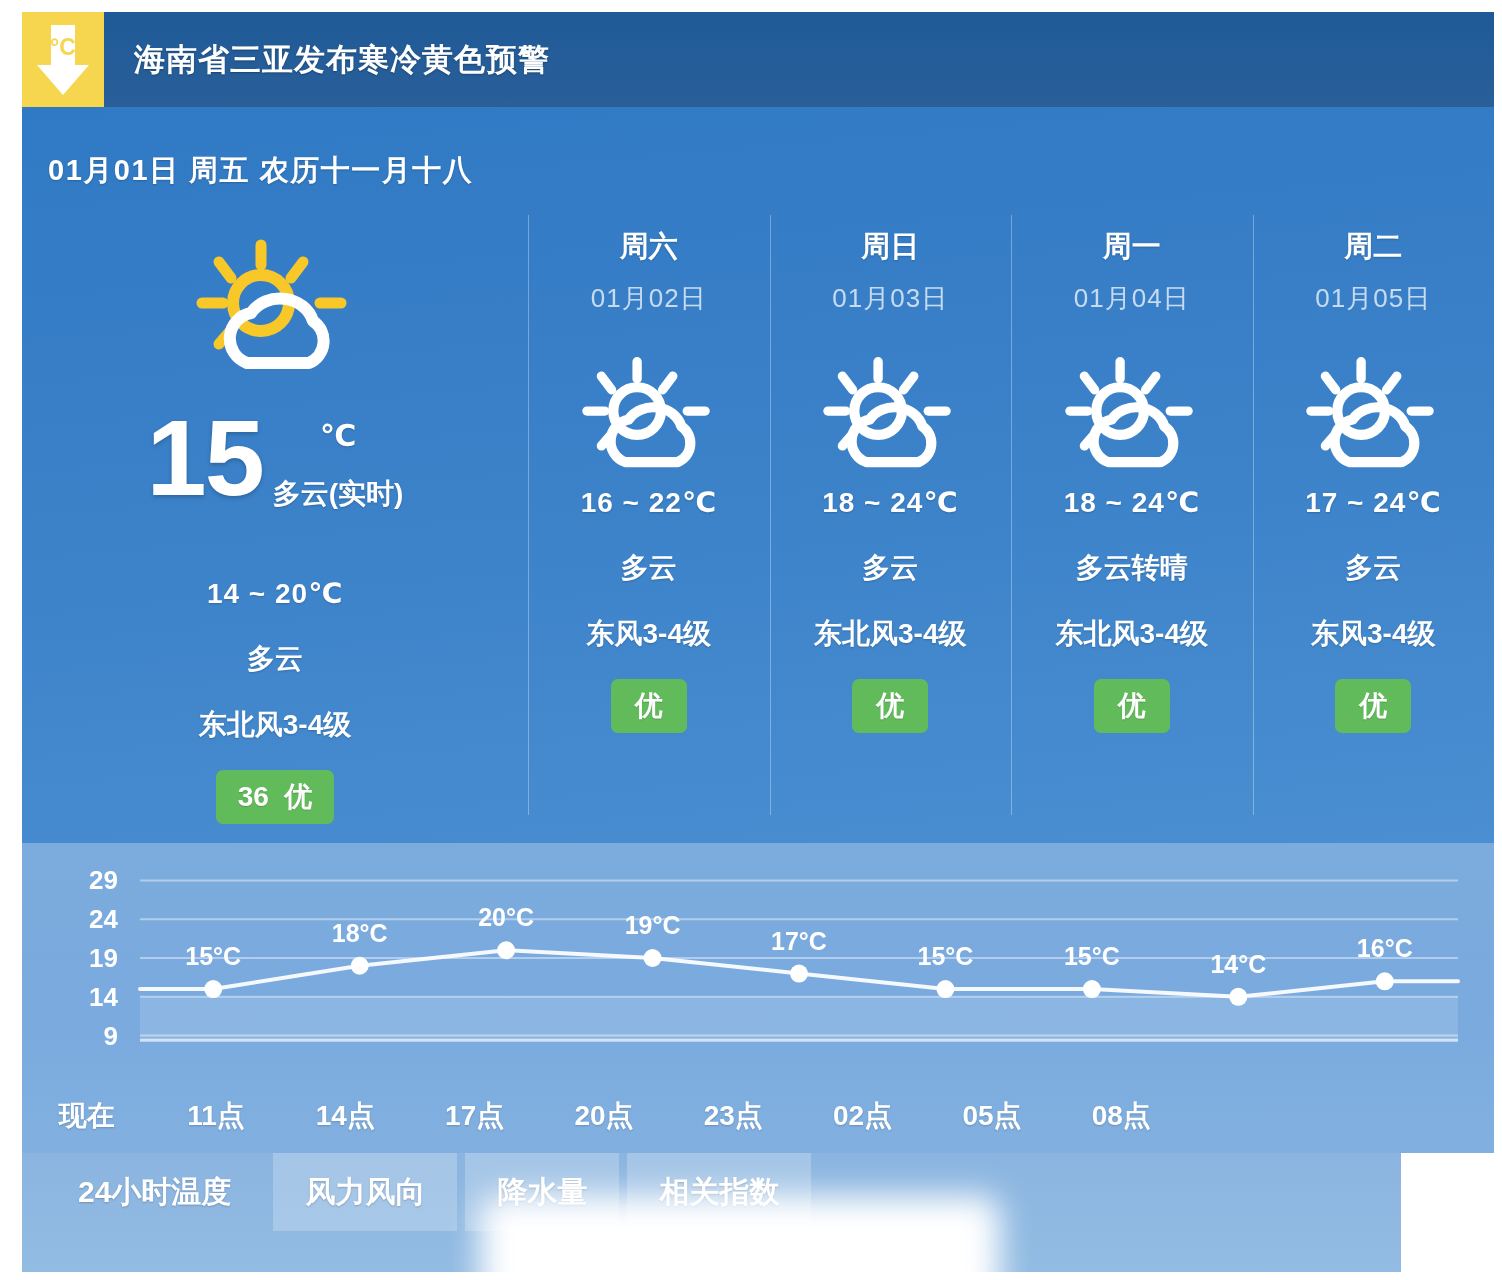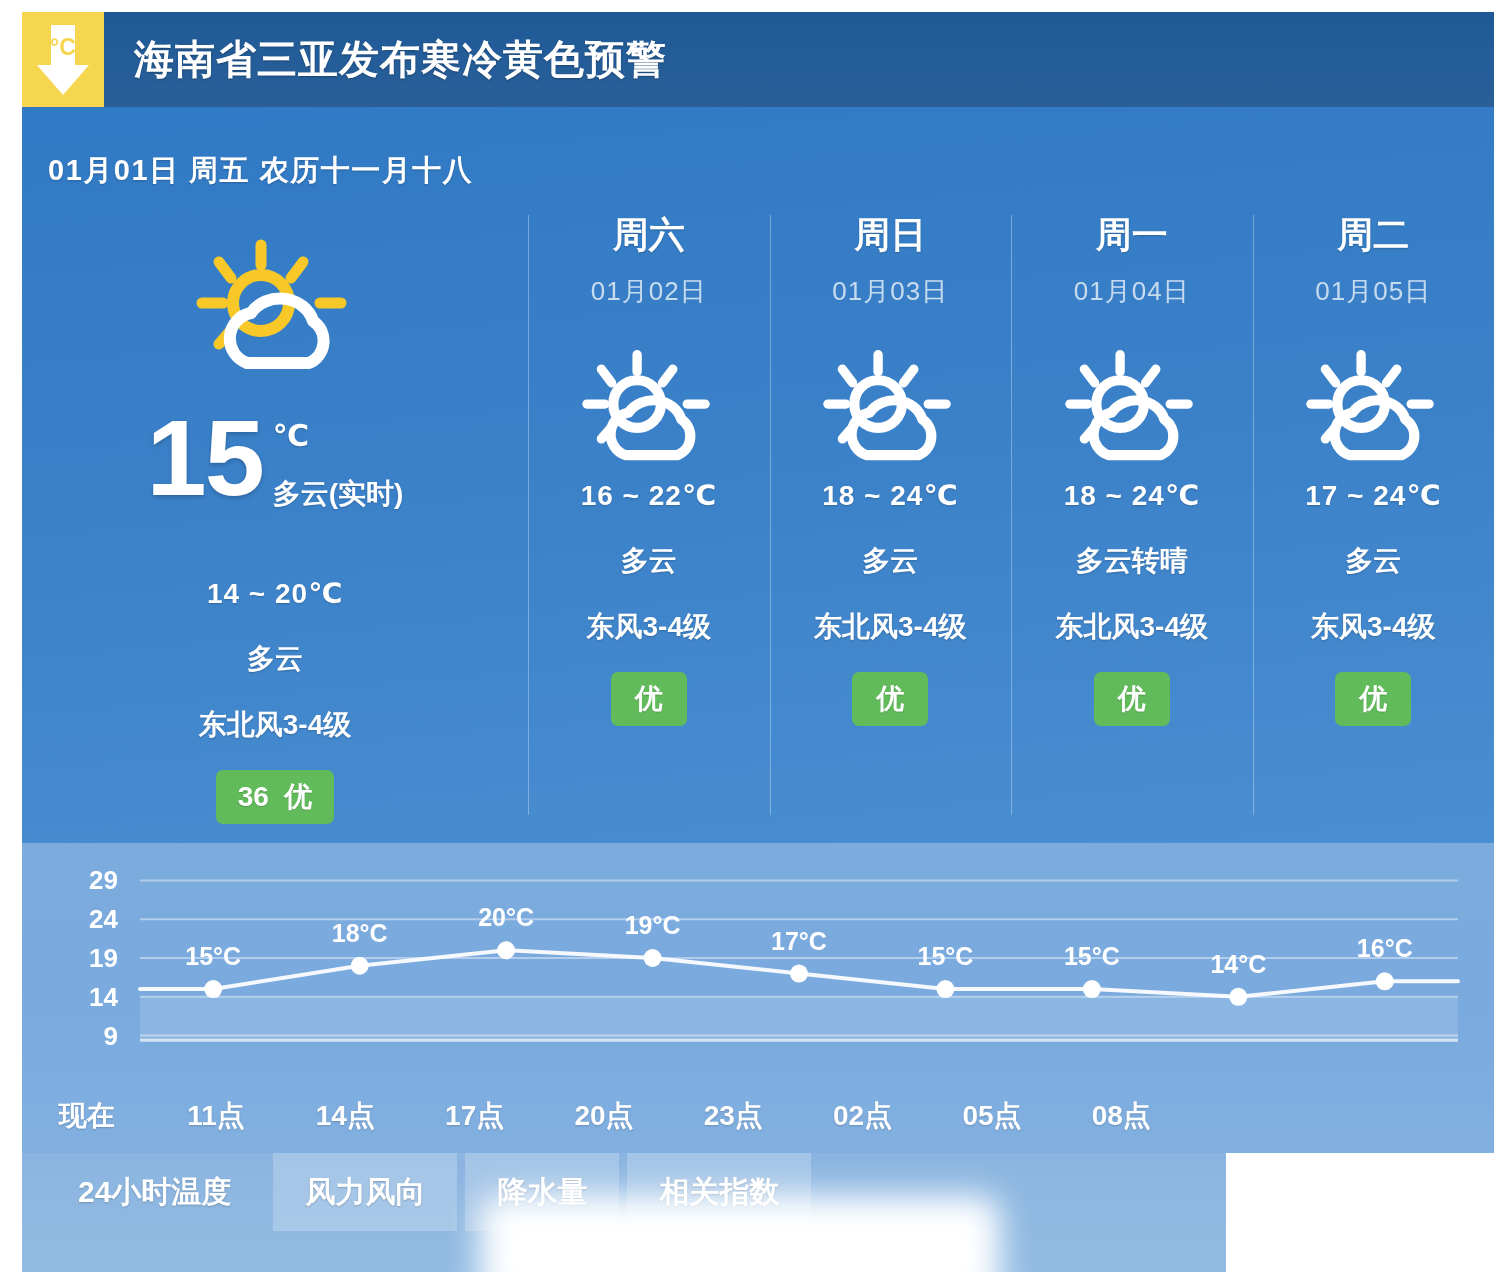--- a/index.html
+++ b/index.html
@@ -32,21 +32,21 @@
     position: relative;
   }
   .alert-arrow {
     position: absolute;
     left: 50%; top: 50%;
     transform: translate(-50%, -50%);
     width: 56px; height: 74px;
   }
   .alert-title {
     color: #ffffff;
-    font-size: 40px;
+    font-size: 31px;
     font-weight: bold;
     letter-spacing: 1px;
     margin-left: 30px;
     text-shadow: 0 1px 2px rgba(0,0,0,0.28);
   }
 
   
   .main-panel {
     position: absolute;
     left: 22px; top: 107px;
@@ -81,43 +81,44 @@
   .day-col + .day-col::before {
     content: "";
     position: absolute;
     left: 0; top: 8px;
     width: 1px; height: 600px;
     background: rgba(255,255,255,0.32);
   }
 
   .day-name {
     color: #ffffff;
-    font-size: 36px;
-    font-weight: bold;
-    margin-top: 4px;
+    font-size: 29px;
+    font-weight: bold;
+    margin-top: 20px;
     text-shadow: 0 1px 2px rgba(0,0,0,0.2);
   }
   .day-date {
     color: rgba(255,255,255,0.72);
     font-size: 26px;
     margin-top: 14px;
     letter-spacing: 1px;
   }
 
   
   .wx-icon { margin-top: 36px; }
   .wx-icon.big { margin-top: 28px; }
 
   
   .big-temp-wrap {
     margin-top: 18px;
     display: flex;
     align-items: flex-start;
     justify-content: center;
     width: 100%;
+    text-align: center;
   }
   .big-temp {
     color: #ffffff;
     font-size: 108px;
     font-weight: bold;
     line-height: 0.95;
     text-shadow: 0 2px 4px rgba(0,0,0,0.22);
     letter-spacing: -2px;
   }
   .big-temp-side {
@@ -206,21 +207,21 @@
     font-size: 28px;
     font-weight: bold;
     text-shadow: 0 1px 2px rgba(0,0,0,0.18);
     padding-top: 16px;
   }
 
   
   .tabbar {
     position: absolute;
     left: 22px; top: 1153px;
-    width: 1204px; height: 127px;
+    width: 1379px; height: 127px;
     background: linear-gradient(180deg, #8bb5e0 0%, #93bce3 100%);
     display: flex;
     align-items: flex-start;
   }
   .tab {
     height: 78px;
     display: flex;
     align-items: center;
     justify-content: center;
     color: #ffffff;

